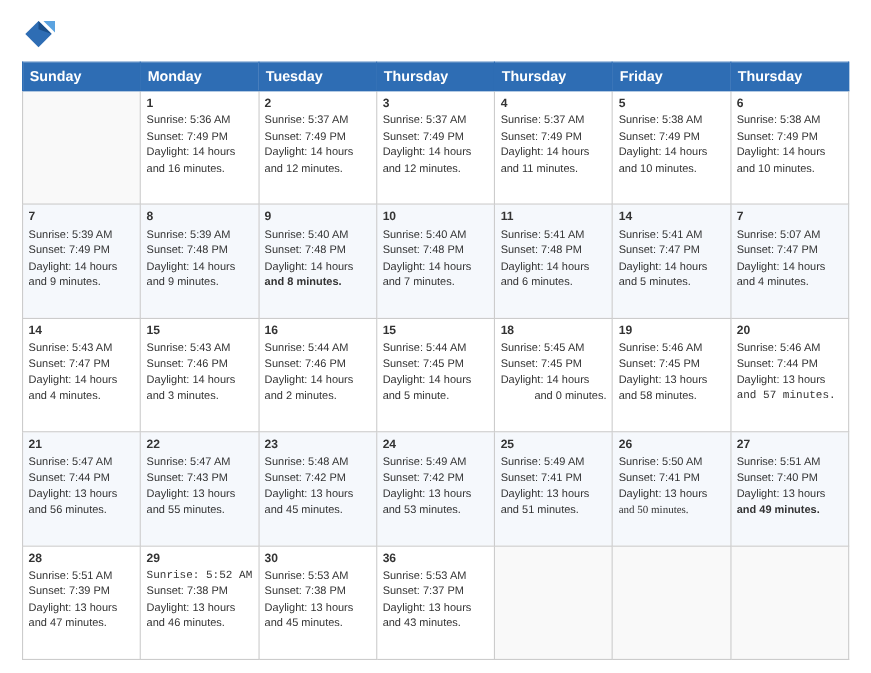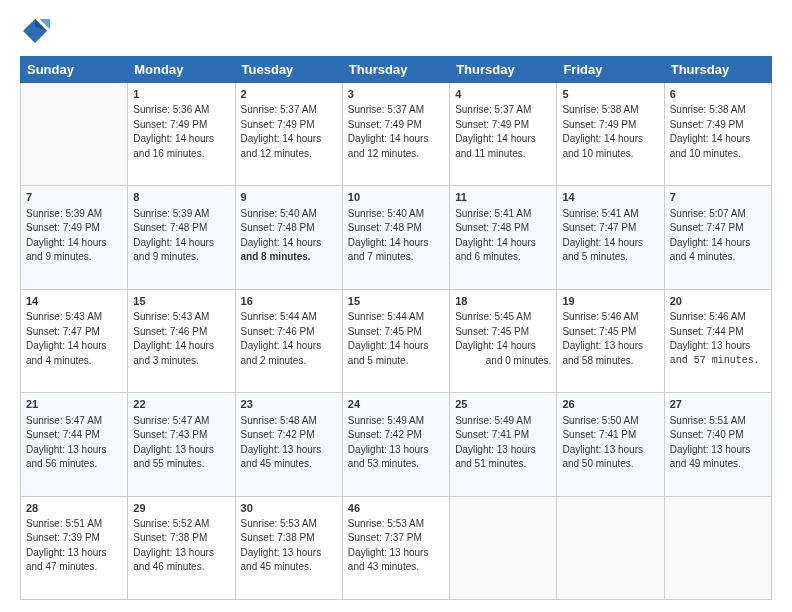--- a/index.html
+++ b/index.html
@@ -308,54 +308,54 @@
             <span class="cell-text" style="display: block;">Sunrise: 5:49 AM</span>
             <span class="cell-text" style="display: block;">Sunset: 7:41 PM</span>
             <span class="cell-text" style="display: block;">Daylight: 13 hours</span>
             <span class="cell-text" style="display: block;">and 51 minutes.</span>
           </td>
           <td>
             <span class="day-num">26</span>
             <span class="cell-text" style="display: block;">Sunrise: 5:50 AM</span>
             <span class="cell-text" style="display: block;">Sunset: 7:41 PM</span>
             <span class="cell-text" style="display: block;">Daylight: 13 hours</span>
-            <span class="cell-text" style="display: block;">and 50 minutes.</span>
+            <span class="cell-text" style="display: block; font-family: Liberation Serif, serif;">and 50 minutes.</span>
           </td>
           <td>
             <span class="day-num">27</span>
             <span class="cell-text" style="display: block;">Sunrise: 5:51 AM</span>
             <span class="cell-text" style="display: block;">Sunset: 7:40 PM</span>
             <span class="cell-text" style="display: block;">Daylight: 13 hours</span>
-            <span class="cell-text" style="display: block;">and 49 minutes.</span>
+            <span class="cell-text" style="display: block; font-weight: bold;">and 49 minutes.</span>
           </td>
         </tr>
         <tr>
           <td>
             <span class="day-num">28</span>
             <span class="cell-text" style="display: block;">Sunrise: 5:51 AM</span>
             <span class="cell-text" style="display: block;">Sunset: 7:39 PM</span>
             <span class="cell-text" style="display: block;">Daylight: 13 hours</span>
             <span class="cell-text" style="display: block;">and 47 minutes.</span>
           </td>
           <td>
             <span class="day-num">29</span>
-            <span class="cell-text" style="display: block;">Sunrise: 5:52 AM</span>
+            <span class="cell-text" style="display: block; font-family: Liberation Mono, monospace;">Sunrise: 5:52 AM</span>
             <span class="cell-text" style="display: block;">Sunset: 7:38 PM</span>
             <span class="cell-text" style="display: block;">Daylight: 13 hours</span>
             <span class="cell-text" style="display: block;">and 46 minutes.</span>
           </td>
           <td>
             <span class="day-num">30</span>
             <span class="cell-text" style="display: block;">Sunrise: 5:53 AM</span>
             <span class="cell-text" style="display: block;">Sunset: 7:38 PM</span>
             <span class="cell-text" style="display: block;">Daylight: 13 hours</span>
             <span class="cell-text" style="display: block;">and 45 minutes.</span>
           </td>
           <td>
-            <span class="day-num">46</span>
+            <span class="day-num">36</span>
             <span class="cell-text" style="display: block;">Sunrise: 5:53 AM</span>
             <span class="cell-text" style="display: block;">Sunset: 7:37 PM</span>
             <span class="cell-text" style="display: block;">Daylight: 13 hours</span>
             <span class="cell-text" style="display: block;">and 43 minutes.</span>
           </td>
           <td class="empty-cell"></td>
           <td class="empty-cell"></td>
           <td class="empty-cell"></td>
         </tr>
       </tbody>

